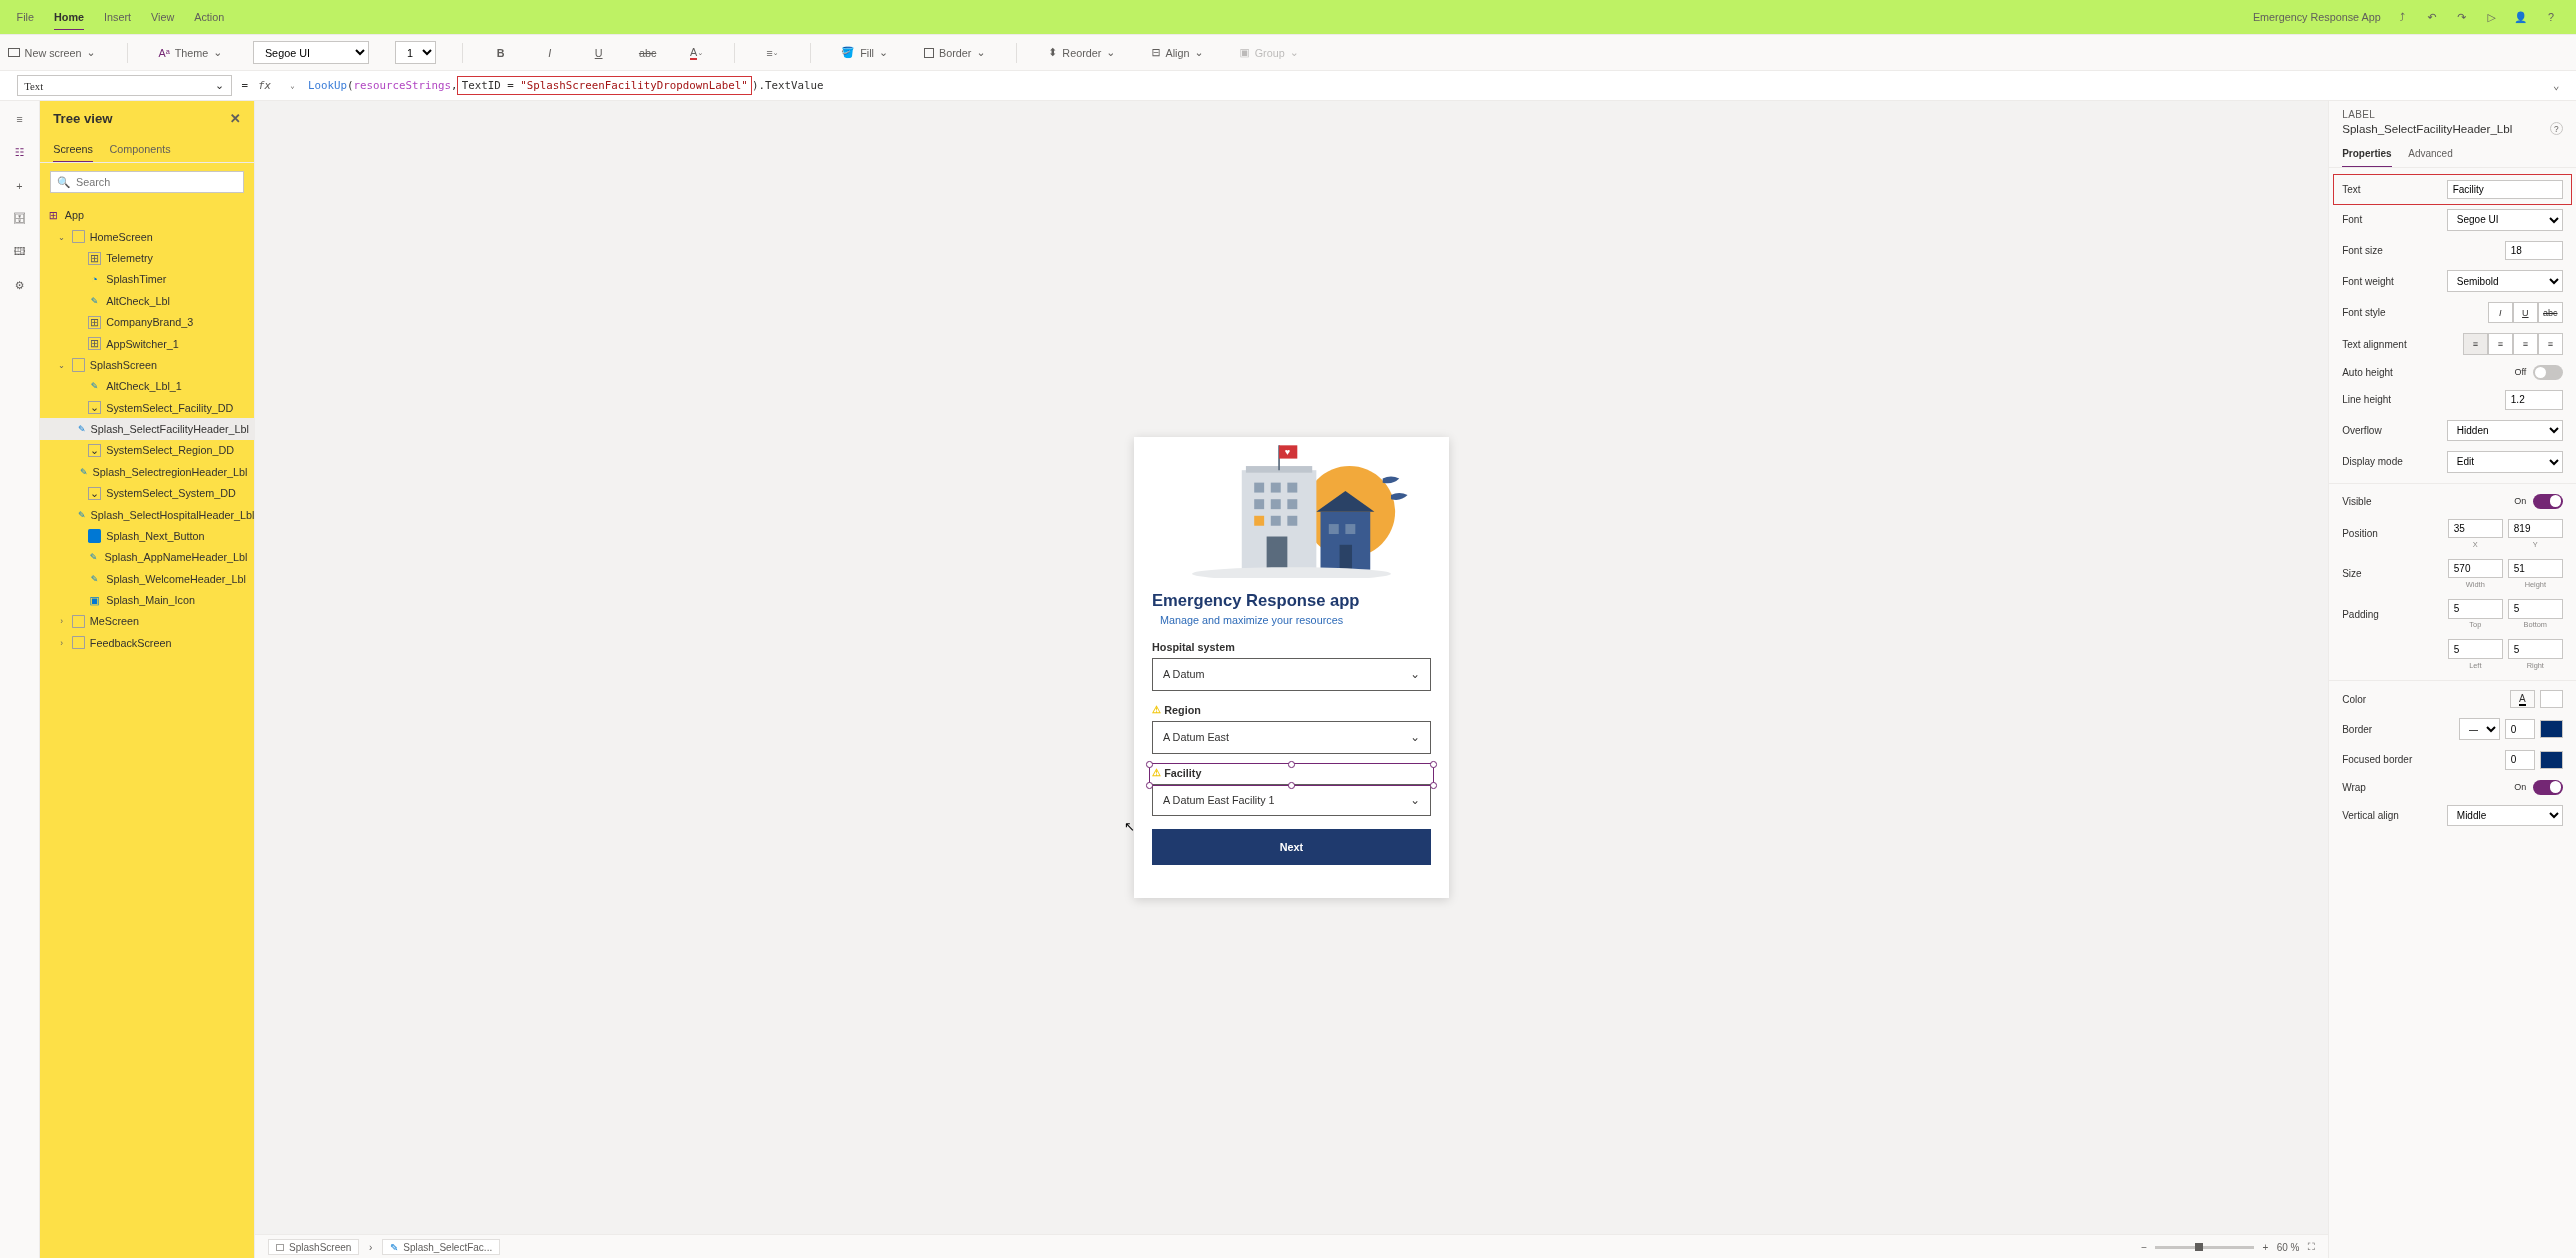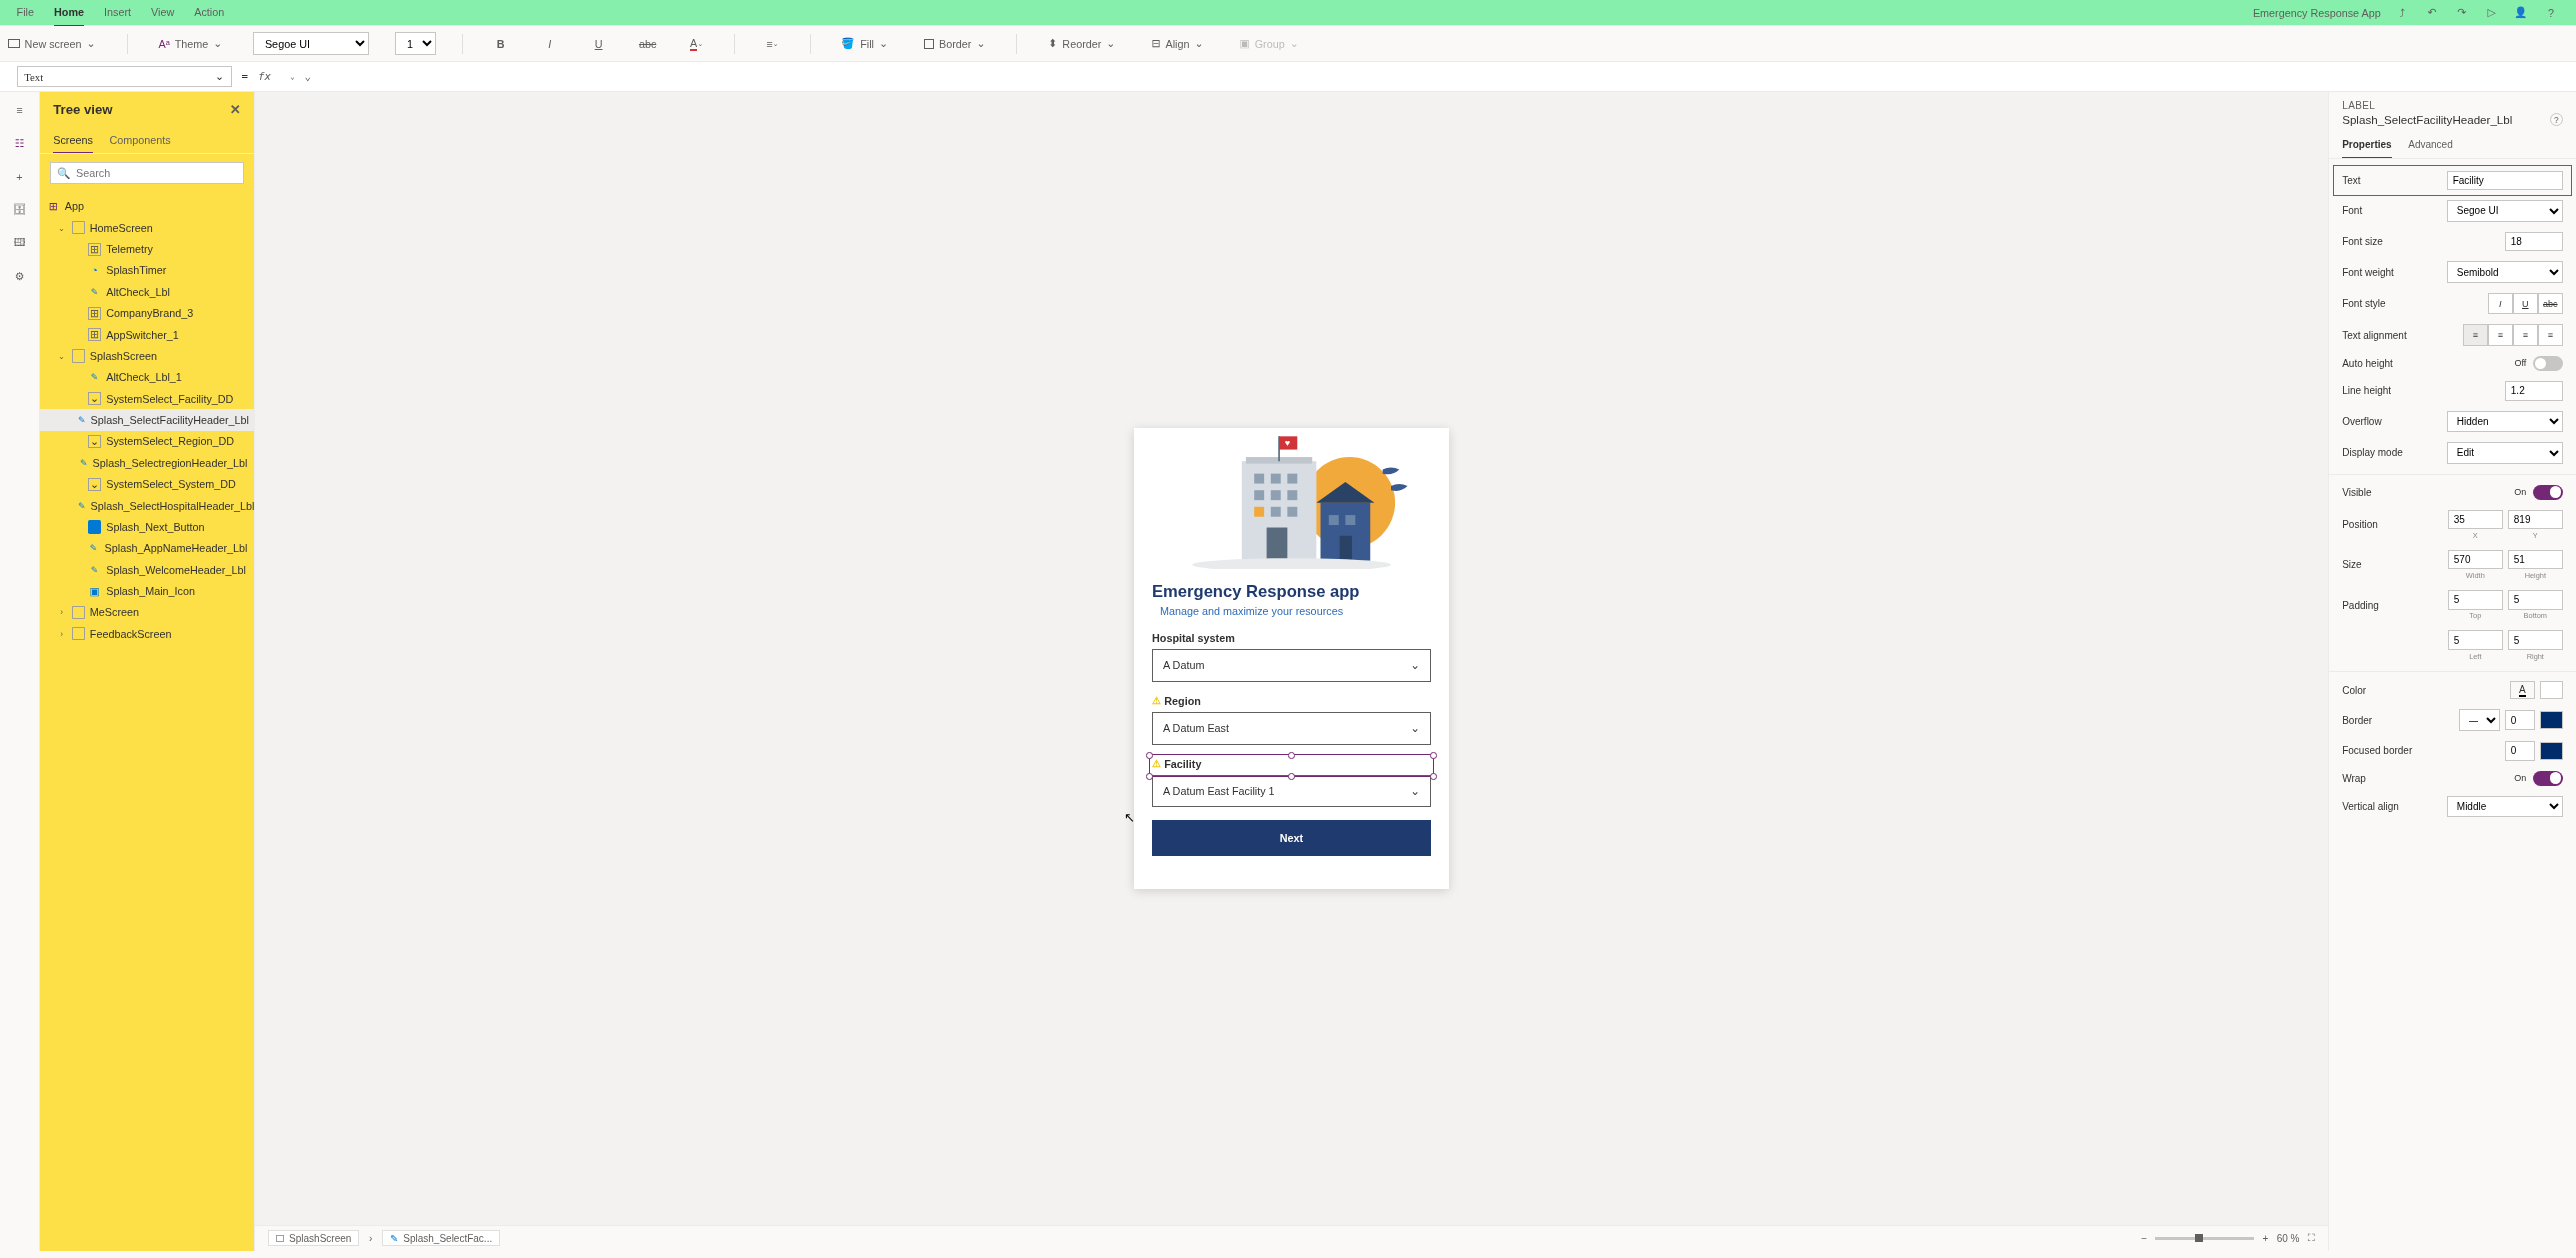--- a/index.html
+++ b/index.html
@@ -1,19 +1,19 @@
 <!DOCTYPE html>
 <html style="font-size:13.2px"><head>
 <meta charset="utf-8">
 <style>
 * { box-sizing: border-box; margin: 0; padding: 0; }
 body { font-family: "Segoe UI", sans-serif; font-size: 10.8px; color: #323130; background: #faf9f8; overflow: hidden; }
 
 
-.topbar { height: 26px; background: #86efac; display: flex; align-items: center; padding: 0 16.6px; border-bottom: 0.8px solid #edebe9; }
+.topbar { height: 35px; background: #bef264; display: flex; align-items: center; padding: 0 16.6px; border-bottom: 0.8px solid #edebe9; }
 .topbar .menus { display: flex; gap: 20px; }
 .topbar .menu-item { color: #605e5c; cursor: pointer; padding: 6.6px 0; }
 .topbar .menu-item.active { color: #323130; border-bottom: 1.7px solid #742774; font-weight: 600; }
 .topbar .right { margin-left: auto; display: flex; align-items: center; gap: 13.2px; color: #605e5c; }
 .topbar .icon-btn { width: 16.6px; height: 16.6px; display: flex; align-items: center; justify-content: center; cursor: pointer; }
 
 
 .ribbon { height: 36px; background: #faf9f8; display: flex; align-items: center; padding: 0 3px; gap: 26px; border-bottom: 0.8px solid #edebe9; }
 .ribbon .rb-btn { display: flex; align-items: center; gap: 5px; color: #605e5c; cursor: pointer; font-size: 10.8px; padding: 3.3px 5px; }
 .ribbon .rb-sep { width: 0.8px; height: 20px; background: #e1dfdd; }
@@ -200,20 +200,29 @@
 <div class="formula-bar">
   <div class="prop-select">
       <span>Text</span>
       <span>⌄</span>
     </div>
   <span>=</span>
   <span class="fx">
       <i>fx</i>
       <span style="font-size:7.4px">⌄</span>
     </span>
+  <div class="formula-input">
+    <span class="fn">LookUp</span>
+      <span>(</span>
+      <span class="var">resourceStrings</span>
+      <span>, </span>
+    <span class="highlight-box"><span class="prop">TextID = </span><span class="str">"SplashScreenFacilityDropdownLabel"</span></span>
+      <span>)</span>
+      <span class="prop">.TextValue</span>
+  </div>
   <span style="color:#605e5c">⌄</span>
 </div>
 
 <div class="main">
 
   <div class="left-rail">
     <div class="rail-btn">≡</div>
     <div class="rail-btn active">☷</div>
     <div class="rail-btn">+</div>
     <div class="rail-btn">🗄</div>

